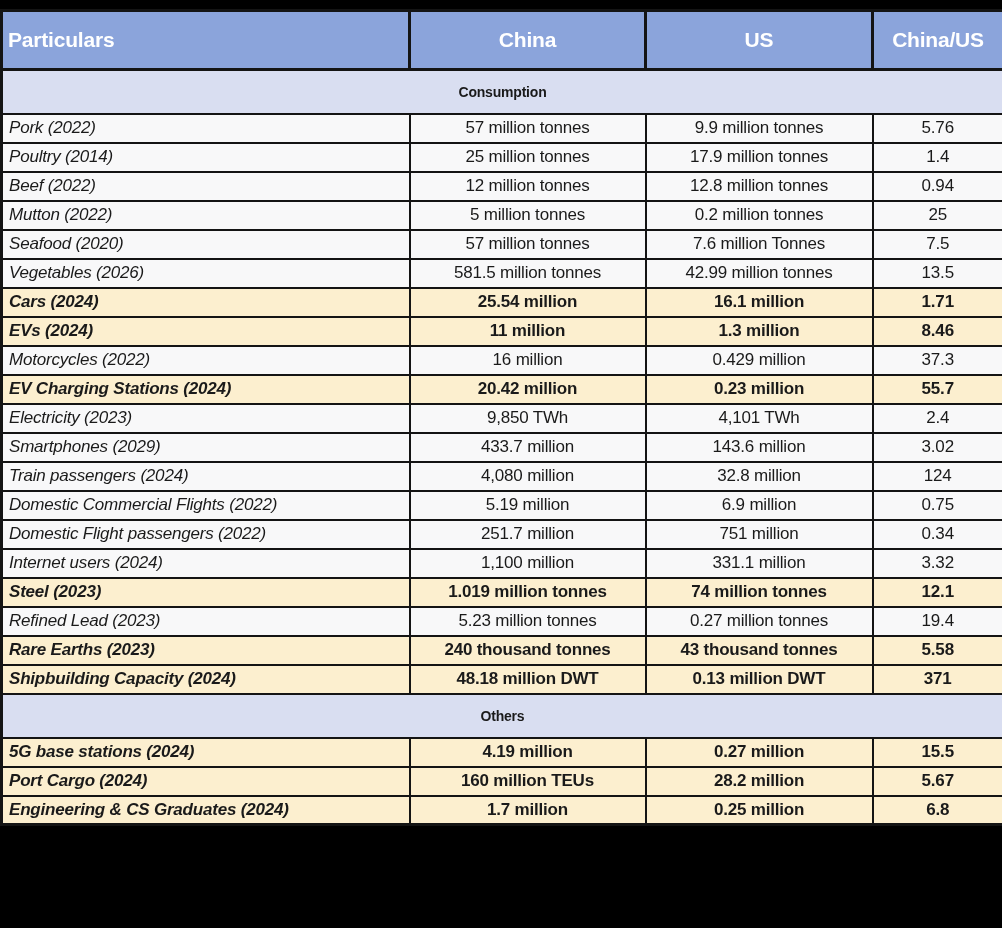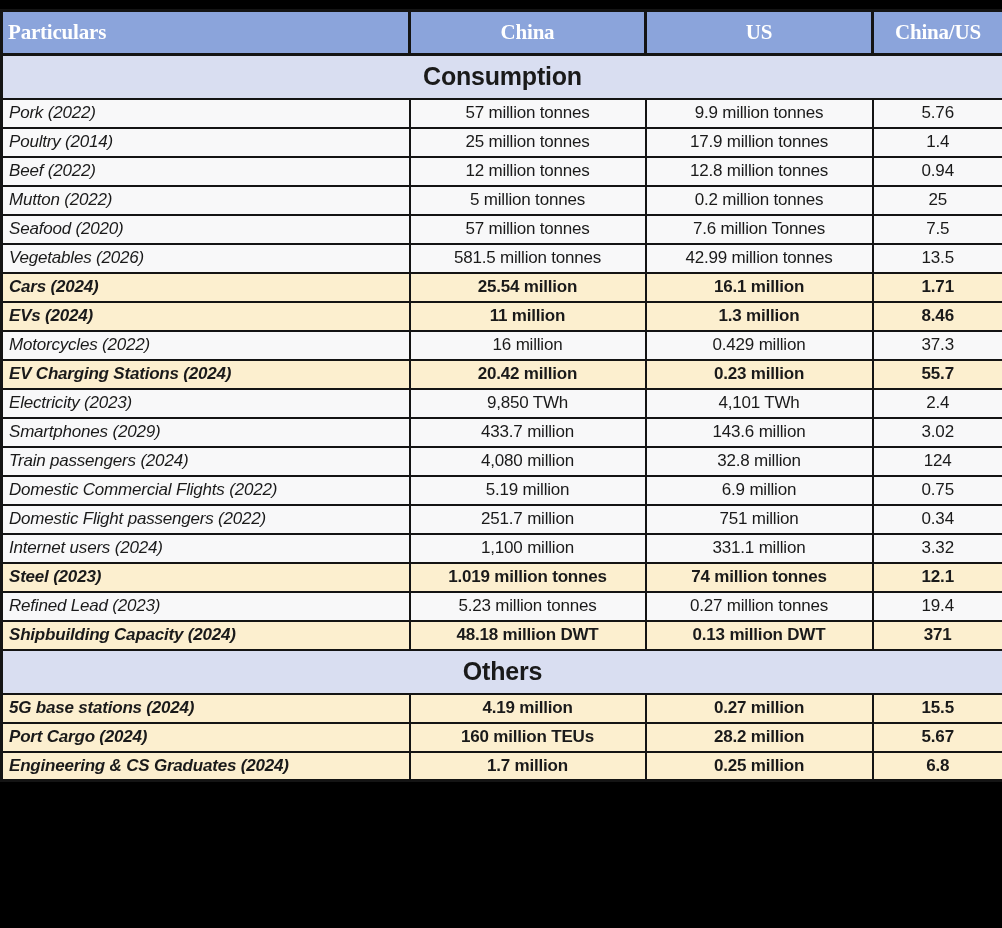--- a/index.html
+++ b/index.html
@@ -37,33 +37,32 @@
     letter-spacing: -0.2px;
   }
   table.cmp th {
     background: var(--headerBg);
     color: var(--headerText);
     font-weight: bold;
     font-size: 21px;
     height: 36px;
     border: 3px solid var(--border);
     text-align: center;
-    padding: 8px 2px;
-    font-family: Liberation Serif, serif;
+    padding: 16px 2px;
   }
   table.cmp th.first {
     text-align: left;
     padding-left: 5px;
   }
   tr.section-row td {
     background: var(--sectionBg);
     color: var(--text);
     text-align: center;
     font-weight: bold;
-    font-size: 25px;
+    font-size: 14px;
     height: 44px;
     border-top: 2px solid var(--border);
     border-bottom: 2px solid var(--border);
     border-left: 3px solid var(--border);
     border-right: 3px solid var(--border);
     padding: 0;
   }
   tr.data-row td {
     height: 29px;
     border: 2px solid var(--border);
@@ -212,20 +211,26 @@
           <td class="cell-value">74 million tonnes</td>
           <td class="cell-value">12.1</td>
         </tr>
         <tr class="data-row">
           <td class="cell-label">Refined Lead (2023)</td>
           <td class="cell-value">5.23 million tonnes</td>
           <td class="cell-value">0.27 million tonnes</td>
           <td class="cell-value">19.4</td>
         </tr>
         <tr class="data-row highlight">
+          <td class="cell-label">Rare Earths (2023)</td>
+          <td class="cell-value">240 thousand tonnes</td>
+          <td class="cell-value">43 thousand tonnes</td>
+          <td class="cell-value">5.58</td>
+        </tr>
+        <tr class="data-row highlight">
           <td class="cell-label">Shipbuilding Capacity (2024)</td>
           <td class="cell-value">48.18 million DWT</td>
           <td class="cell-value">0.13 million DWT</td>
           <td class="cell-value">371</td>
         </tr>
         <tr class="section-row">
           <td colspan="4">Others</td>
         </tr>
         <tr class="data-row highlight">
           <td class="cell-label">5G base stations (2024)</td>

